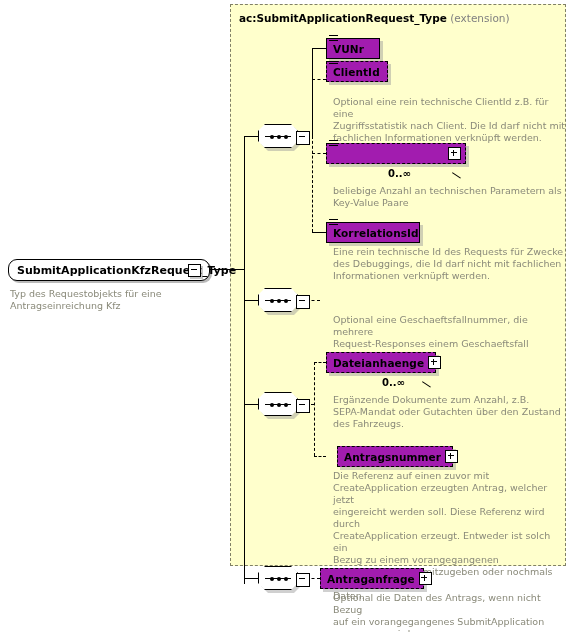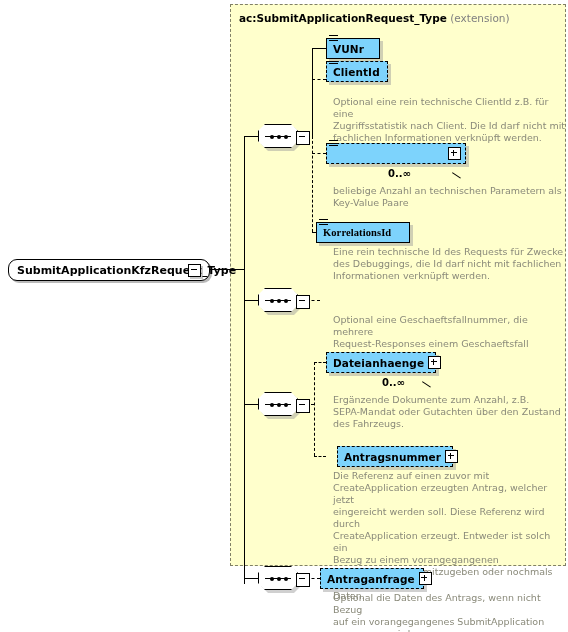--- a/index.html
+++ b/index.html
@@ -60,21 +60,21 @@
   .root-desc{
     position:absolute;
     font-size:9.5px;color:#8a8a7a;line-height:12px;
     white-space:pre-line;
   }
 
   
   .elem{
     position:absolute;
     box-sizing:border-box;
-    background:#7dd3fc;
+    background:#a21caf;
     height:21px;
     display:flex;align-items:center;
     white-space:nowrap;
     box-shadow:3px 3px 0 rgba(150,150,150,.45);
   }
   .elem.req{border:1.4px solid #000;}
   .elem.opt{border:1.4px dashed #000;}
   .elem .elabel{
     font-size:10.5px;font-weight:bold;color:#000;
     padding:0 4px 0 6px;
@@ -179,20 +179,22 @@
   <div class="ext-box" style="left:230px;top:4px;width:336px;height:562px;"></div>
   <div class="ext-title" style="left:239px;top:12px;">
     <span class="tname">ac:SubmitApplicationRequest_Type</span>
     <span class="tkind">(extension)</span>
   </div>
 
   <div class="root-node node" style="left:8px;top:259px;width:202px;">
     <span class="nlabel">SubmitApplicationKfzRequest_Type</span>
     <span class="xbox shadow" style="position:absolute;right:4px;top:4px;"></span>
   </div>
+  <div class="root-desc" style="left:10px;top:288px;width:200px;">Typ des Requestobjekts für eine
+Antragseinreichung Kfz</div>
 
   <div class="ln h" style="left:210px;top:269px;width:34px;"></div>
 
   <div class="ln v" style="left:244px;top:136px;height:448px;"></div>
 
   <div class="ln h" style="left:244px;top:136px;width:14px;"></div>
   <div class="seq" style="left:258px;top:124px;">
     <div class="octsh"></div>
     <div class="oct"></div>
     <div class="bar"></div>
@@ -238,21 +240,21 @@
         <i></i>
       </span>
     <span class="xbox plus" style="margin-left:auto;"></span>
   </div>
   <div class="tick" style="left:452px;top:164px;"></div>
   <div class="card" style="left:388px;top:168px;">0..∞</div>
   <div class="desc" style="left:333px;top:185px;width:232px;">beliebige Anzahl an technischen Parametern als
 Key-Value Paare</div>
 
   <div class="ln h" style="left:312px;top:232px;width:14px;"></div>
-  <div class="elem req" style="left:316px;top:222px;width:94px;font-family:Liberation Serif, serif;">
+  <div class="elem req" style="left:326px;top:222px;width:94px;">
     <span class="stglyph">
         <i></i>
         <i></i>
         <i></i>
       </span>
     <span class="elabel">KorrelationsId</span>
   </div>
   <div class="desc" style="left:333px;top:246px;width:232px;">Eine rein technische Id des Requests für Zwecke
 des Debuggings, die Id darf nicht mit fachlichen
 Informationen verknüpft werden.</div>

